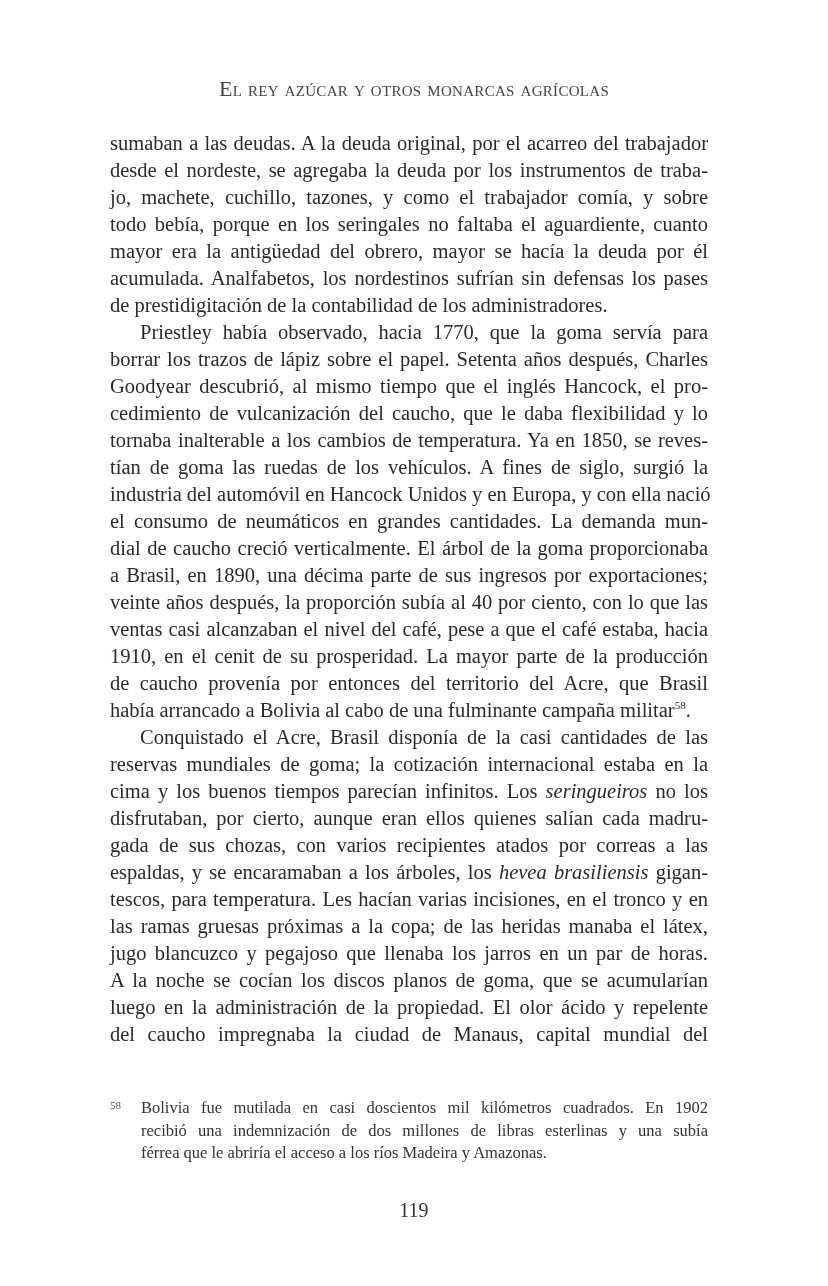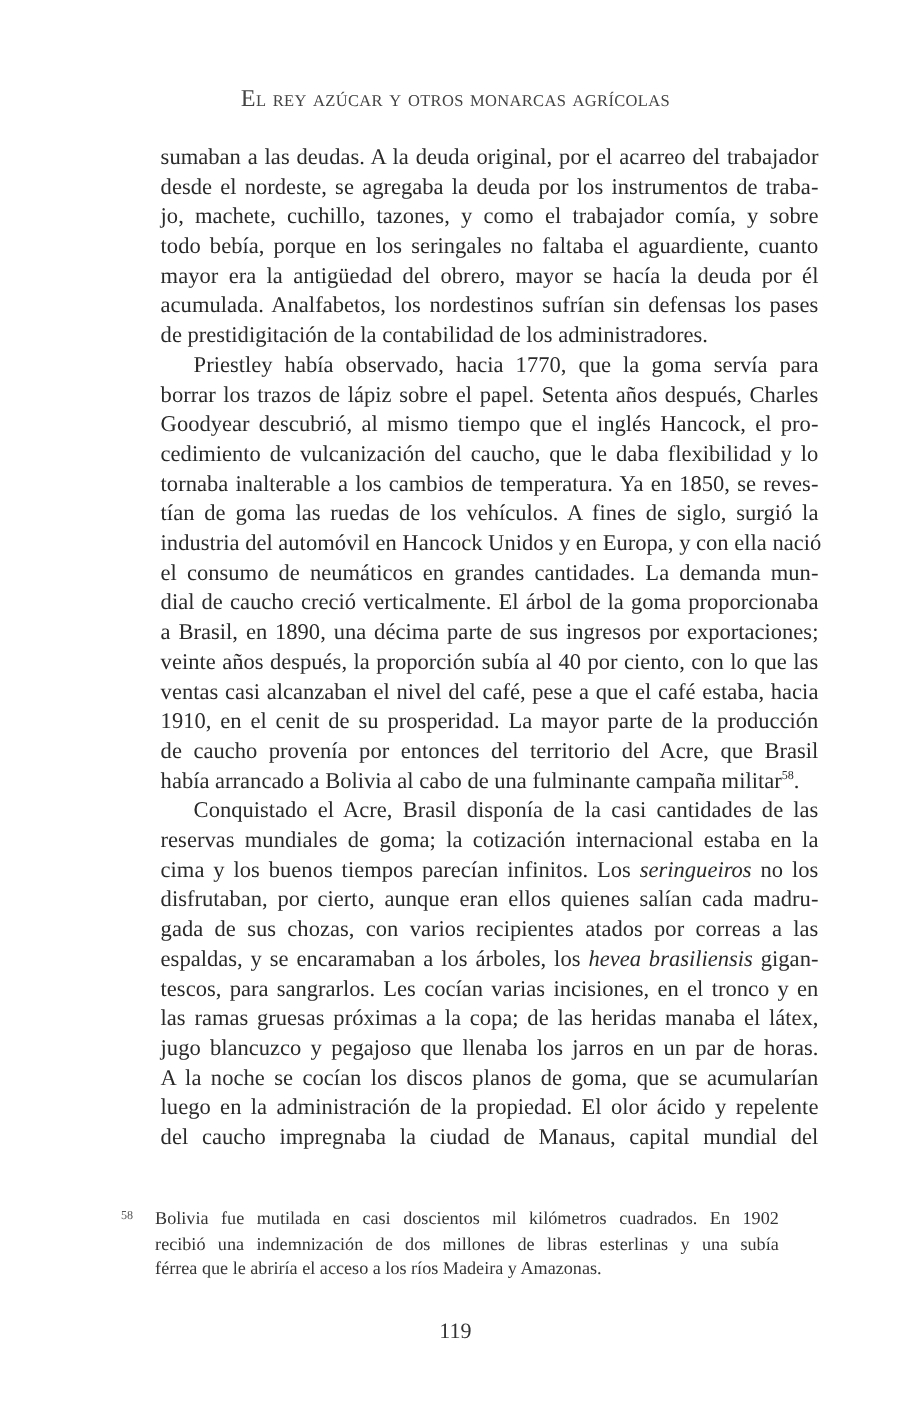--- a/index.html
+++ b/index.html
@@ -1,20 +1,20 @@
 <!DOCTYPE html>
 <html><head>
 <meta charset="utf-8">
 <style>
   html, body { margin: 0; padding: 0; background: #ffffff; }
   body { width: 828px; height: 1286px; position: relative; overflow: hidden;
          font-family: "Liberation Serif", "DejaVu Serif", serif; color: #2a2a2a; }
   .running-head { position: absolute; top: 76px; left: 0; width: 828px; text-align: center;
                   font-size: 22px; color: #444; letter-spacing: 0.3px; font-variant: small-caps; }
-  .body-text { position: absolute; left: 110px; top: 130px; width: 598px; margin-left: 36px; }
+  .body-text { position: absolute; left: 110px; top: 130px; width: 598px; }
   .line { font-size: 20.5px; line-height: 27px; height: 27px; white-space: nowrap;
           text-align: justify; text-align-last: justify; }
   .line.last { text-align-last: left; }
   .line.indent { padding-left: 30px; }
   sup { font-size: 11px; vertical-align: 8px; line-height: 0; }
   .footnote { position: absolute; left: 110px; top: 1097px; width: 598px; }
   .fn-mark { position: absolute; left: 0; top: 2px; font-size: 11px; color: #555; }
   .fn-line { margin-left: 31px; font-size: 16.5px; line-height: 22.5px; height: 22.5px; white-space: nowrap;
              text-align: justify; text-align-last: justify; color: #333; }
   .fn-line.last { text-align-last: left; }
@@ -56,21 +56,21 @@
     <div class="line last"><span>había arrancado a Bolivia al cabo de una fulminante campaña militar</span><sup>58</sup><span>.</span></div>
   </div>
 
   <div>
     <div class="line indent">Conquistado el Acre, Brasil disponía de la casi cantidades de las</div>
     <div class="line">reservas mundiales de goma; la cotización internacional estaba en la</div>
     <div class="line"><span>cima y los buenos tiempos parecían infinitos. Los</span> <i>seringueiros</i> <span>no los</span></div>
     <div class="line">disfrutaban, por cierto, aunque eran ellos quienes salían cada madru-</div>
     <div class="line">gada de sus chozas, con varios recipientes atados por correas a las</div>
     <div class="line"><span>espaldas, y se encaramaban a los árboles, los</span> <i>hevea brasiliensis</i> <span>gigan-</span></div>
-    <div class="line">tescos, para sangrarlos. Les cocían varias incisiones, en el tronco y en</div>
+    <div class="line">tescos, para temperatura. Les hacían varias incisiones, en el tronco y en</div>
     <div class="line">las ramas gruesas próximas a la copa; de las heridas manaba el látex,</div>
     <div class="line">jugo blancuzco y pegajoso que llenaba los jarros en un par de horas.</div>
     <div class="line">A la noche se cocían los discos planos de goma, que se acumularían</div>
     <div class="line">luego en la administración de la propiedad. El olor ácido y repelente</div>
     <div class="line">del caucho impregnaba la ciudad de Manaus, capital mundial del</div>
   </div>
 </div>
 
 <div class="footnote">
   <span class="fn-mark">58</span>

